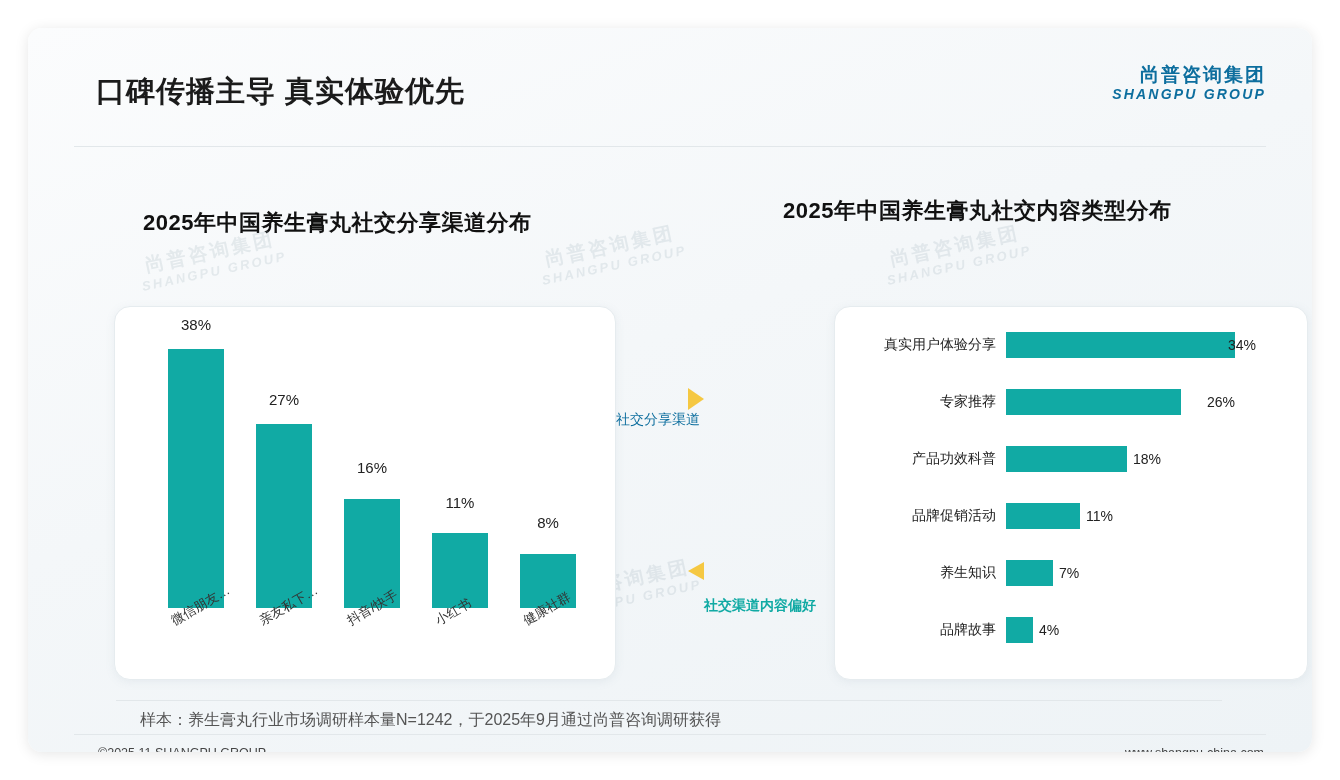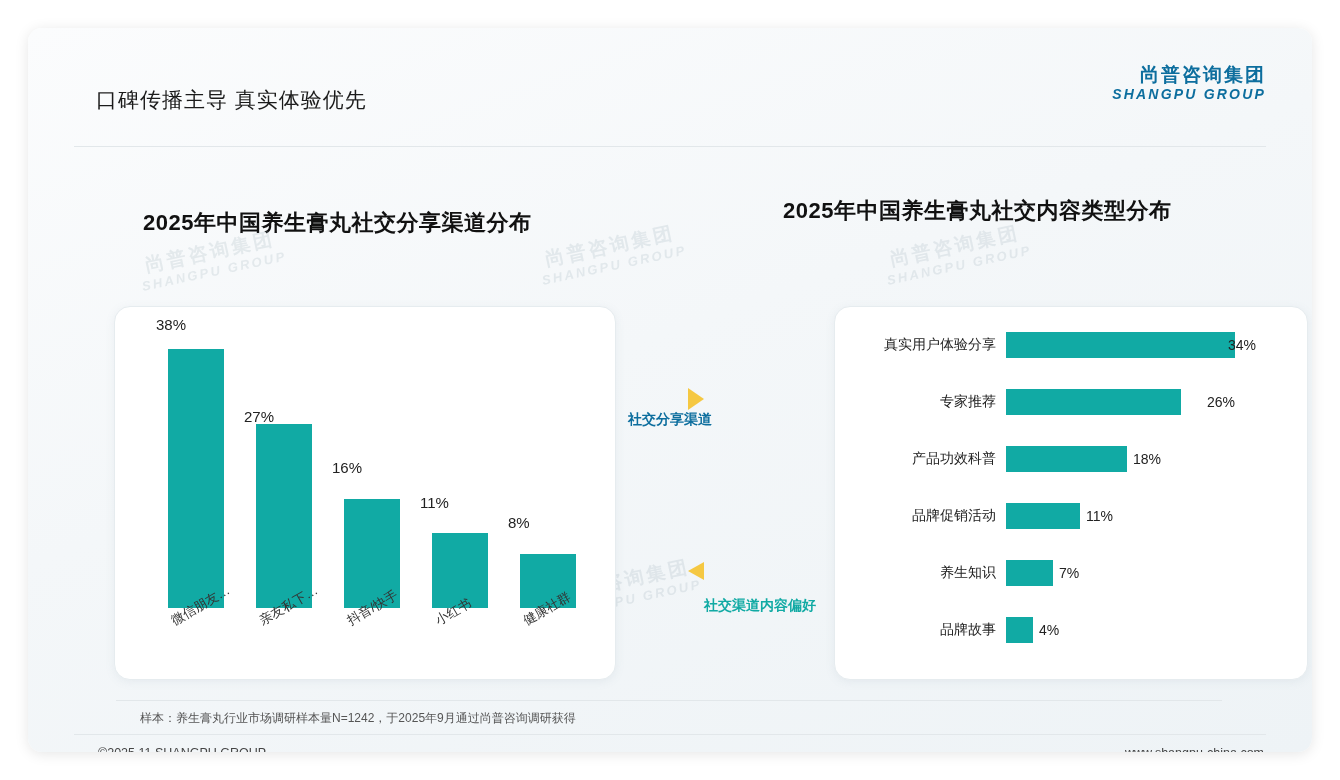--- a/index.html
+++ b/index.html
@@ -27,23 +27,23 @@
   
   .header {
     position: absolute;
     left: 0; top: 0;
     width: 100%;
     height: 96px;
   }
   .title {
     position: absolute;
     left: 68px;
-    top: 58px;
-    font-size: 21px;
-    font-weight: normal;
+    top: 44px;
+    font-size: 29px;
+    font-weight: bold;
     color: #1b1b1b;
     letter-spacing: 1px;
   }
   .logo {
     position: absolute;
     right: 46px;
     top: 36px;
     text-align: right;
     line-height: 1.15;
   }
@@ -113,20 +113,21 @@
   }
   .vbar {
     position: absolute;
     bottom: 0;
     width: 56px;
     background: #11aaa4;
   }
   .vbar-val {
     position: absolute;
     width: 80px;
+    text-align: center;
     font-size: 15px;
     color: #222;
   }
   .vbar-lab {
     position: absolute;
     font-size: 13px;
     color: #333;
     transform: rotate(-30deg);
     transform-origin: left top;
     white-space: nowrap;
@@ -179,21 +180,21 @@
     left: 88px;
     top: 672px;
     width: 1106px;
     height: 1px;
     background: #e2e7ea;
   }
   .source {
     position: absolute;
     left: 112px;
     top: 682px;
-    font-size: 12px;
+    font-size: 16px;
     color: #555;
   }
   .footer-rule {
     position: absolute;
     left: 46px;
     top: 706px;
     width: 1192px;
     height: 1px;
     background: #e2e7ea;
   }
@@ -260,39 +261,39 @@
 
   <div class="card" id="card-left"></div>
   <div class="card" id="card-right"></div>
 
   <div class="vbar-area">
 
     <div class="vbar-val" style="left:18px; top:-2px;">38%</div>
     <div class="vbar" style="left:30px; height:259px;"></div>
     <div class="vbar-lab" style="left:30px; top:296px;">微信朋友…</div>
 
-    <div class="vbar-val" style="left:106px; top:90px;">27%</div>
+    <div class="vbar-val" style="left:106px; top:73px;">27%</div>
     <div class="vbar" style="left:118px; height:184px;"></div>
     <div class="vbar-lab" style="left:118px; top:296px;">亲友私下…</div>
 
     <div class="vbar-val" style="left:194px; top:141px;">16%</div>
     <div class="vbar" style="left:206px; height:109px;"></div>
     <div class="vbar-lab" style="left:206px; top:296px;">抖音/快手</div>
 
     <div class="vbar-val" style="left:282px; top:176px;">11%</div>
     <div class="vbar" style="left:294px; height:75px;"></div>
     <div class="vbar-lab" style="left:294px; top:296px;">小红书</div>
 
     <div class="vbar-val" style="left:370px; top:196px;">8%</div>
     <div class="vbar" style="left:382px; height:54px;"></div>
     <div class="vbar-lab" style="left:382px; top:296px;">健康社群</div>
   </div>
 
   <div class="tri" style="left:660px; top:360px; border-left:16px solid #f5c842;"></div>
-  <div class="anno" style="left:588px; top:383px; color:#0d6e9e; font-weight:bold;padding-left:12px;">社交分享渠道</div>
+  <div class="anno" style="left:588px; top:383px; color:#0d6e9e; font-weight:normal;">社交分享渠道</div>
 
   <div class="tri" style="left:660px; top:534px; border-right:16px solid #f5c842; border-top-width:9px; border-bottom-width:9px;"></div>
   <div class="anno" style="left:676px; top:569px; color:#11aaa4; font-weight:bold;">社交渠道内容偏好</div>
 
   <div style="position:absolute; left:978px; top:304px; width:300px; height:320px;">
     <div class="hbar-row" style="top:0;">
       <span class="hbar-lab">真实用户体验分享</span>
       <div class="hbar" style="width:229px;"></div>
       <span class="hbar-val" style="left:222px;">34%</span>
     </div>

